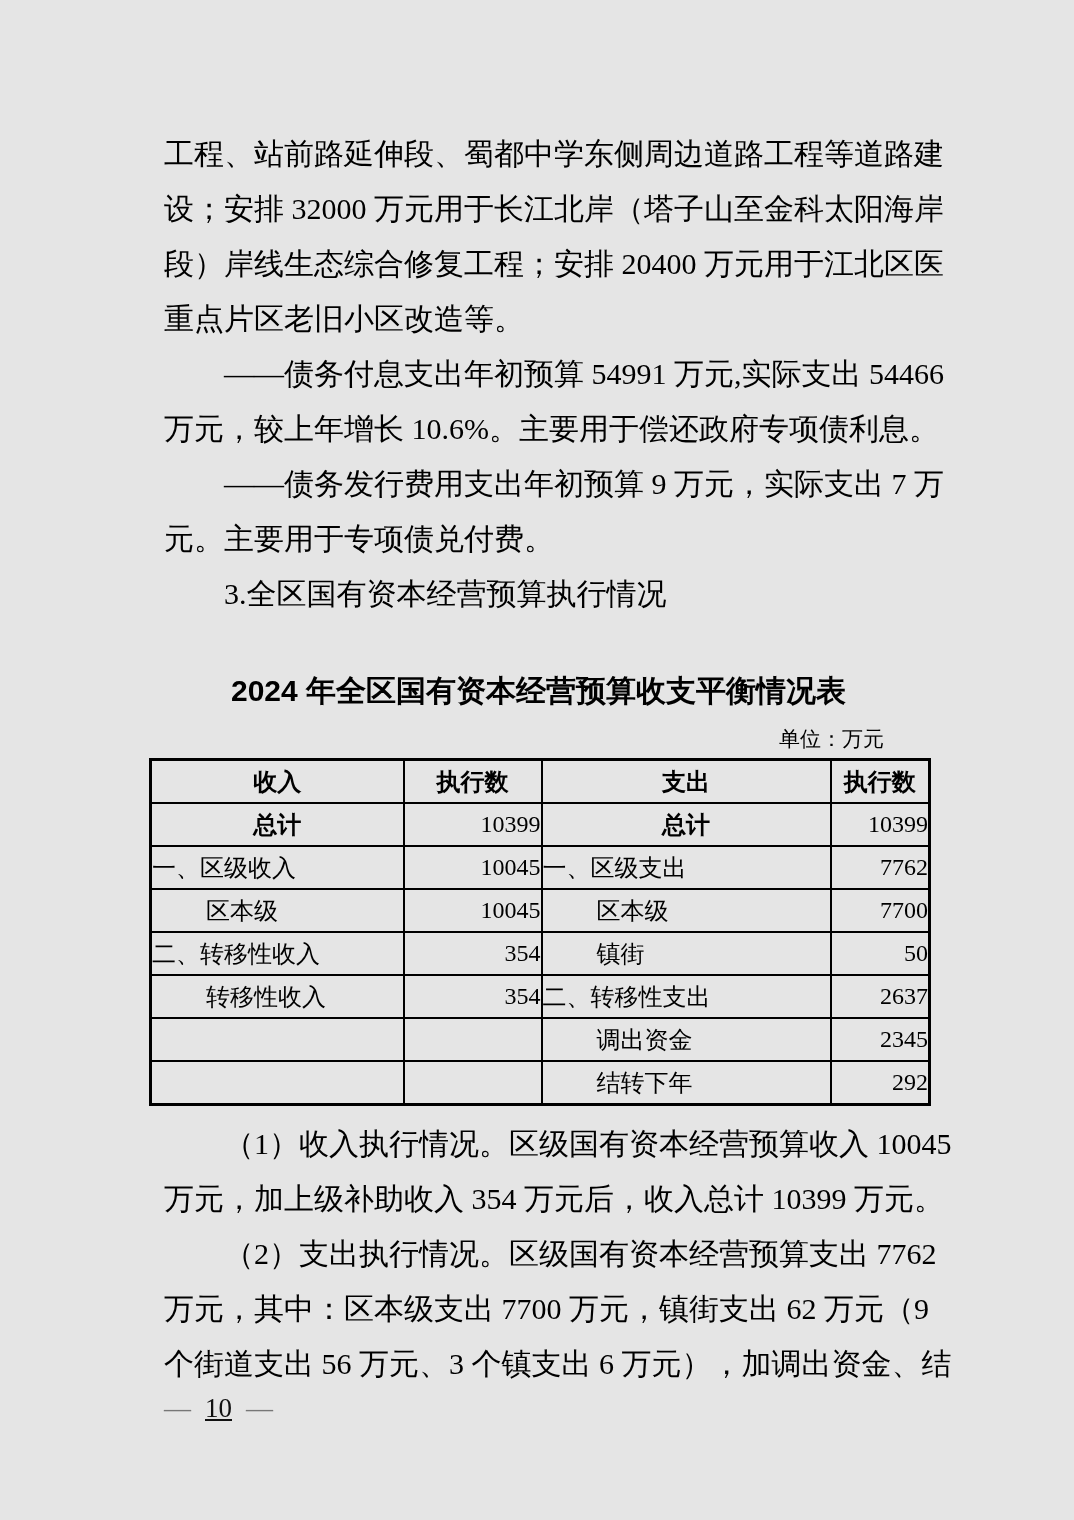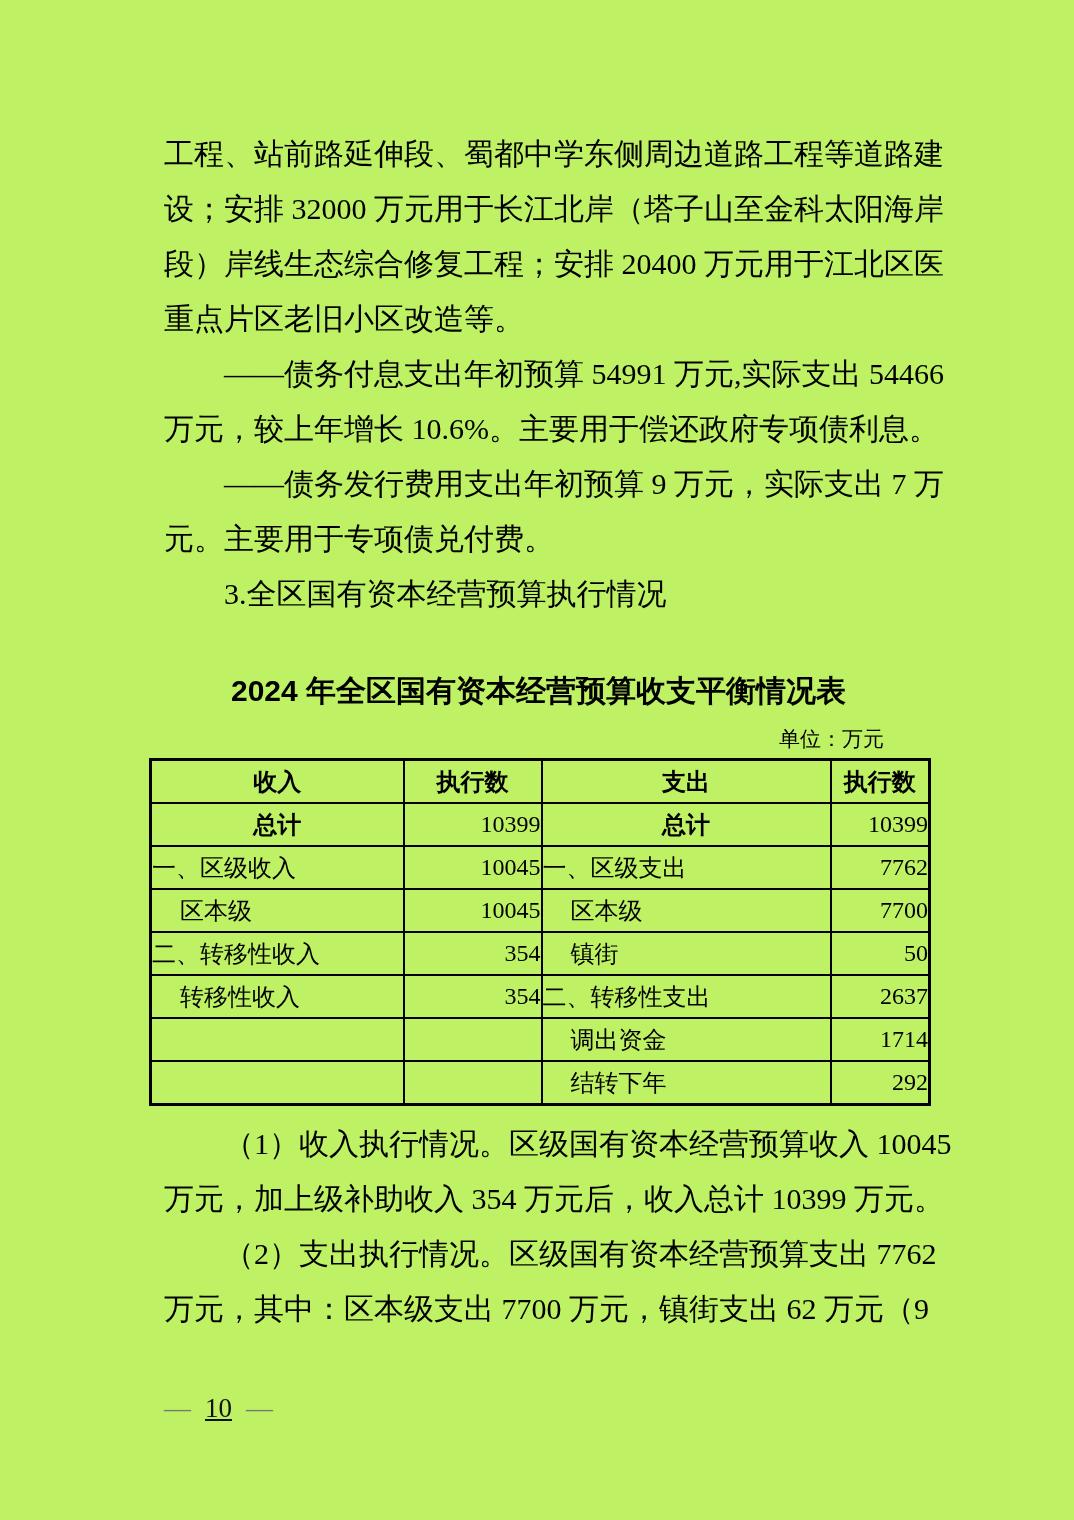--- a/index.html
+++ b/index.html
@@ -4,21 +4,21 @@
 <style>
   html, body {
     margin: 0;
     padding: 0;
     background: #ffffff;
   }
   .page {
     position: relative;
     width: 1074px;
     height: 1520px;
-    background: #bef264;
+    background: #e5e5e5;
     overflow: hidden;
     color: #000;
   }
   
   .text-block {
     position: absolute;
     left: 164px;
     width: 766px;
     font-family: "Liberation Serif", "DejaVu Serif", serif;
     font-size: 30px;
@@ -91,21 +91,21 @@
   .lbl {
     font-family: "Liberation Serif", "DejaVu Serif", serif;
     text-align: left;
   }
   .lbl.center {
     font-family: "Liberation Sans", "DejaVu Sans", sans-serif;
     font-weight: bold;
     text-align: center;
   }
   .lbl.lvl1 { }
-  .lbl.lvl2 { padding-left: 28px; }
+  .lbl.lvl2 { padding-left: 54px; }
   .num {
     font-family: "Liberation Serif", "DejaVu Serif", serif;
     font-size: 27px;
     text-align: right;
     padding-right: 12px;
   }
   
   .footer {
     position: absolute;
     left: 164px;
@@ -182,33 +182,34 @@
     <tr>
       <td class="lbl lvl2">转移性收入</td>
       <td class="num">354</td>
       <td class="lbl lvl1">二、转移性支出</td>
       <td class="num">2637</td>
     </tr>
     <tr>
       <td class="lbl"></td>
       <td class="num"></td>
       <td class="lbl lvl2">调出资金</td>
-      <td class="num">1714</td>
+      <td class="num">2345</td>
     </tr>
     <tr>
       <td class="lbl"></td>
       <td class="num"></td>
       <td class="lbl lvl2">结转下年</td>
       <td class="num">292</td>
     </tr>
   </tbody>
     </table>
 
   <div class="text-block" style="top:1116px;">
     <div class="line indent">（1）收入执行情况。区级国有资本经营预算收入 10045</div>
     <div class="line">万元，加上级补助收入 354 万元后，收入总计 10399 万元。</div>
     <div class="line indent">（2）支出执行情况。区级国有资本经营预算支出 7762</div>
     <div class="line">万元，其中：区本级支出 7700 万元，镇街支出 62 万元（9</div>
+    <div class="line">个街道支出 56 万元、3 个镇支出 6 万元），加调出资金、结</div>
   </div>
 
   <div class="footer"><span class="dash">—</span><span class="num-page">10</span><span class="dash">—</span></div>
 
 </div>
 
 </body></html>

